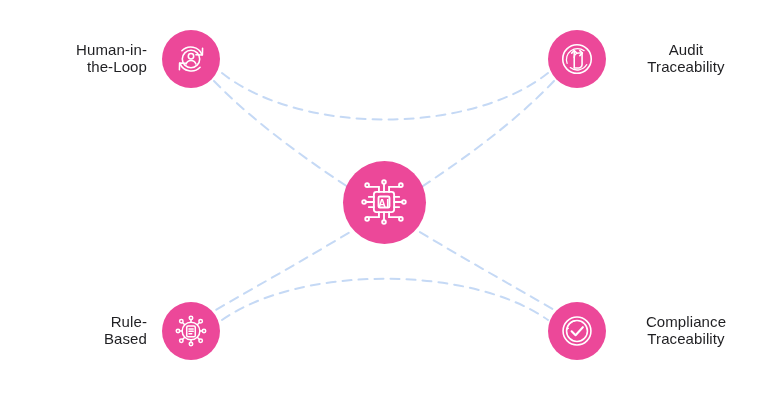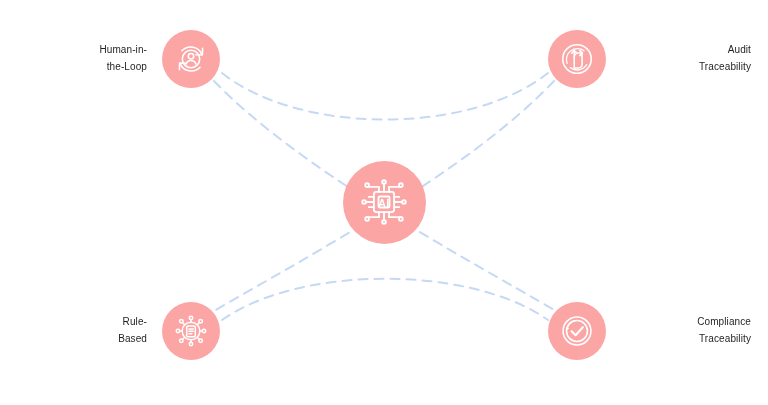--- a/index.html
+++ b/index.html
@@ -22,21 +22,21 @@
   #connectors {
     position: absolute;
     left: 0;
     top: 0;
     width: 768px;
     height: 405px;
   }
   .node {
     position: absolute;
     border-radius: 50%;
-    background: #fca5a5;
+    background: #ec4899;
     display: flex;
     align-items: center;
     justify-content: center;
   }
   .node-outer {
     position: absolute;
     width: 0;
     height: 0;
   }
   .corner-node {
@@ -49,35 +49,35 @@
     width: 83px;
     height: 83px;
     left: -41.5px;
     top: -41.5px;
   }
   .node svg {
     display: block;
   }
   .node-label {
     position: absolute;
-    font-size: 10px;
+    font-size: 15px;
     line-height: 17px;
     color: #1f1f22;
     font-weight: 400;
     letter-spacing: 0.1px;
     white-space: pre-line;
     width: 130px;
   }
   .label-left {
     text-align: right;
     right: 44px;
     top: -18px;
   }
   .label-right {
-    text-align: right;
+    text-align: center;
     left: 44px;
     top: -18px;
   }
 </style>
 </head>
 <body>
 
 <div id="canvas">
 
   <svg id="connectors" viewBox="0 0 768 405">

